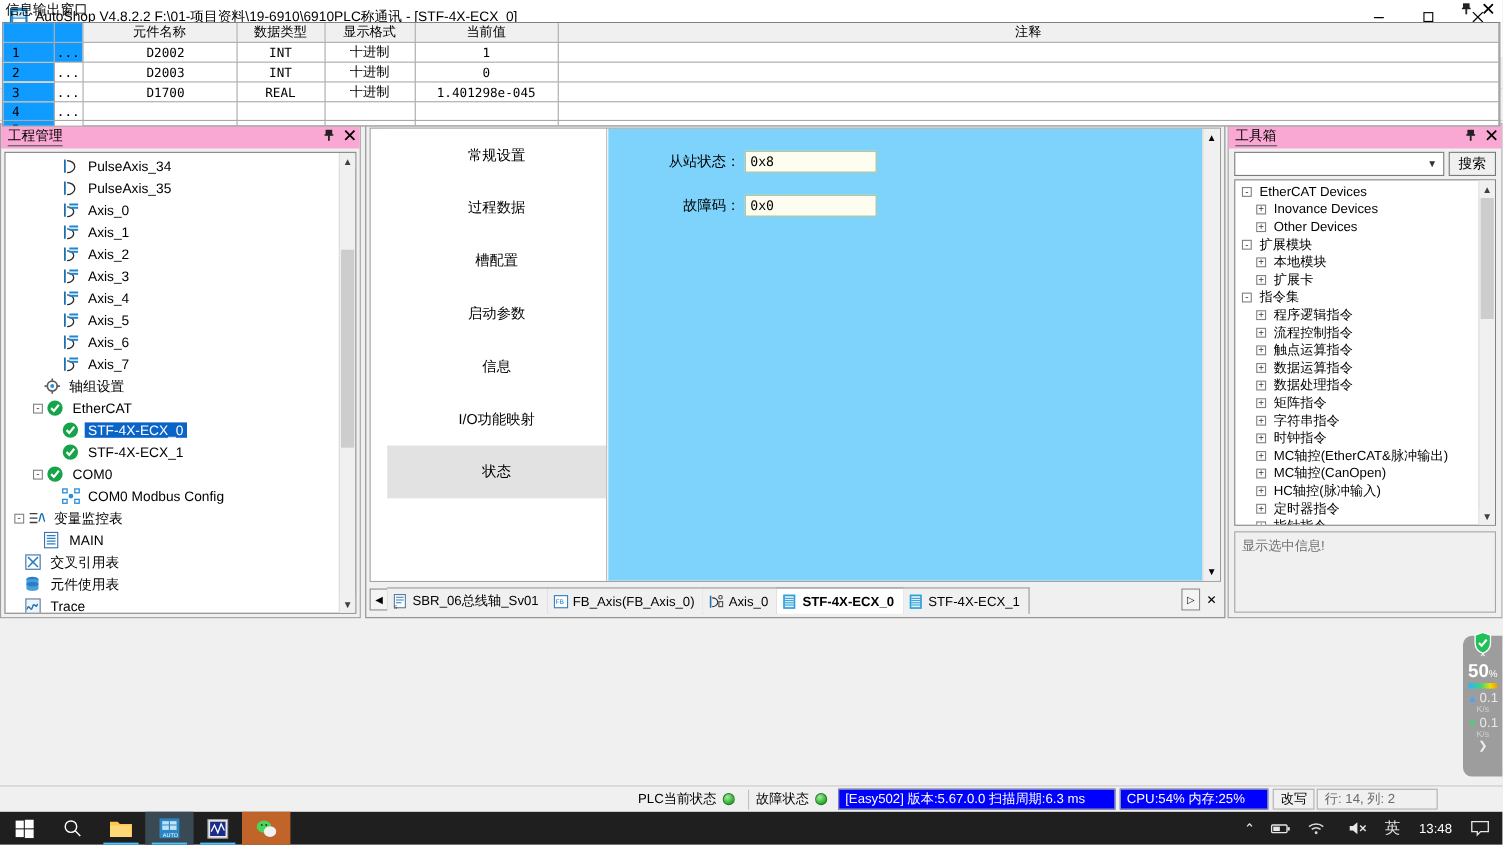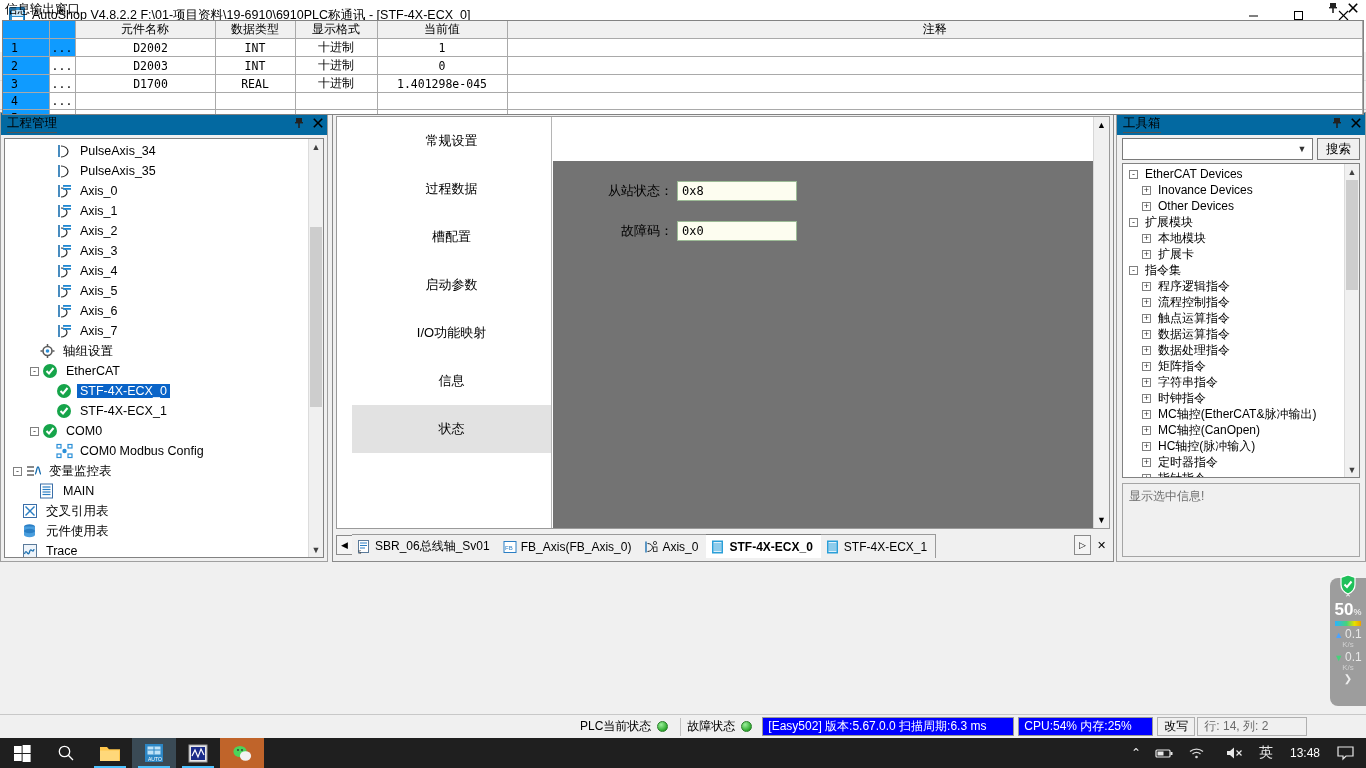--- a/index.html
+++ b/index.html
@@ -74,21 +74,21 @@
     margin-left: 4px; cursor: default; white-space: nowrap;
   }
 
   
   .panel {
     position: absolute; background: #f0f0f0;
     border: 1px solid #a0a0a0;
   }
   .panel-title {
     height: 22px; display: flex; align-items: center;
-    font-size: 12.5px; color: #000; padding-left: 6px; background: #0369a1;
+    font-size: 12.5px; color: #000; padding-left: 6px; background: #f9a8d4;
     position: relative;
   }
   .panel-title .ptools {
     position: absolute; right: 4px; top: 0; height: 22px;
     display: flex; align-items: center; gap: 9px;
   }
   .ptool { font-size: 12px; color: #000; cursor: default; line-height: 1; }
 
   
   #project-panel { left: 0; top: 112px; width: 328px; height: 450px; border: 1px solid #a0a0a0; background: #f0f0f0;}
@@ -134,21 +134,21 @@
   }
   .ed-left {
     position: absolute; left: 0; top: 0; width: 215px; bottom: 0;
     background: #fff; border-right: 1px solid #b5b5b5;
   }
   .ed-tab {
     height: 48px; display: flex; align-items: center; justify-content: center;
     font-size: 13px; color: #000; cursor: default; background: #fff; margin-left: 15px;
   }
   .ed-tab.active { background: #e2e2e2; }
-  .ed-right { position: absolute; left: 216px; top: 0; right: 16px; bottom: 0; background: #737373; margin-top: 44px; }
+  .ed-right { position: absolute; left: 216px; top: 0; right: 16px; bottom: 0; background: #7dd3fc; }
   .field-row { display: flex; align-items: center; margin-top: 20px; }
   .field-row .flabel {
     width: 120px; text-align: right; font-size: 13px; color: #000; margin-right: 4px;
     white-space: nowrap;
   }
   .field-row .finput {
     width: 120px; height: 20px; background: #fdfdf0; border: 1px solid #9cbb96;
     font-family: "DejaVu Sans Mono", monospace; font-size: 12px; color: #000;
     display: flex; align-items: center; padding-left: 4px;
   }
@@ -1059,22 +1059,22 @@
     </div>
   </div>
 
   <div class="panel" id="editor-panel">
     <div class="editor-inner">
       <div class="ed-left" id="editor-side-tabs">
           <div class="ed-tab">常规设置</div>
           <div class="ed-tab">过程数据</div>
           <div class="ed-tab">槽配置</div>
           <div class="ed-tab">启动参数</div>
+          <div class="ed-tab">信息</div>
           <div class="ed-tab">I/O功能映射</div>
-          <div class="ed-tab">信息</div>
           <div class="ed-tab active">状态</div>
         </div>
       <div class="ed-right">
         <div class="field-row">
           <div class="flabel">从站状态：</div>
           <div class="finput">0x8</div>
         </div>
         <div class="field-row">
           <div class="flabel">故障码：</div>
           <div class="finput">0x0</div>

